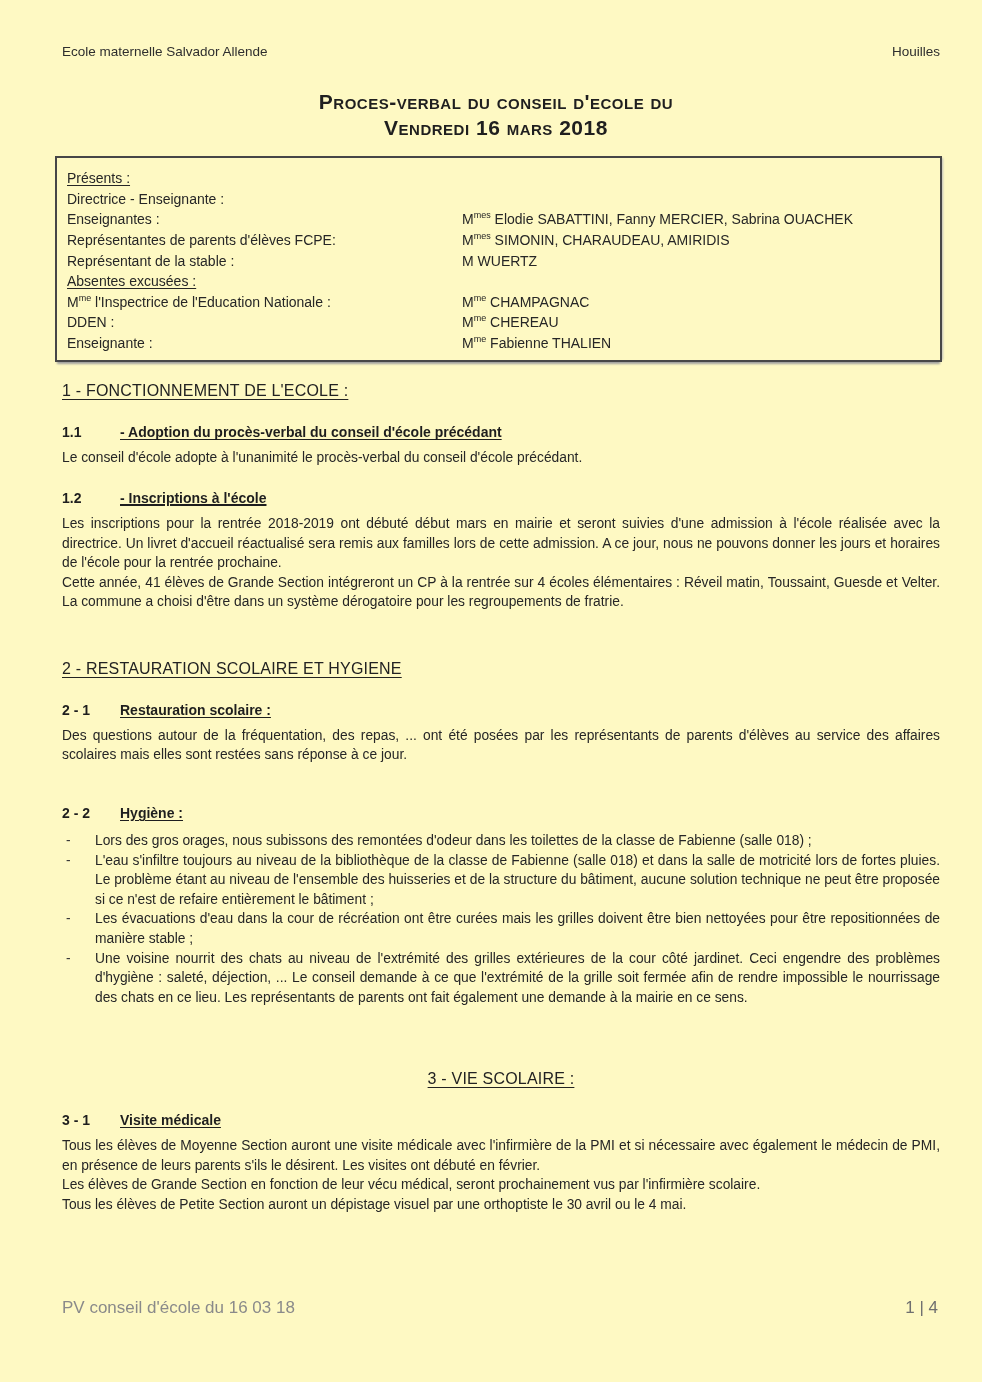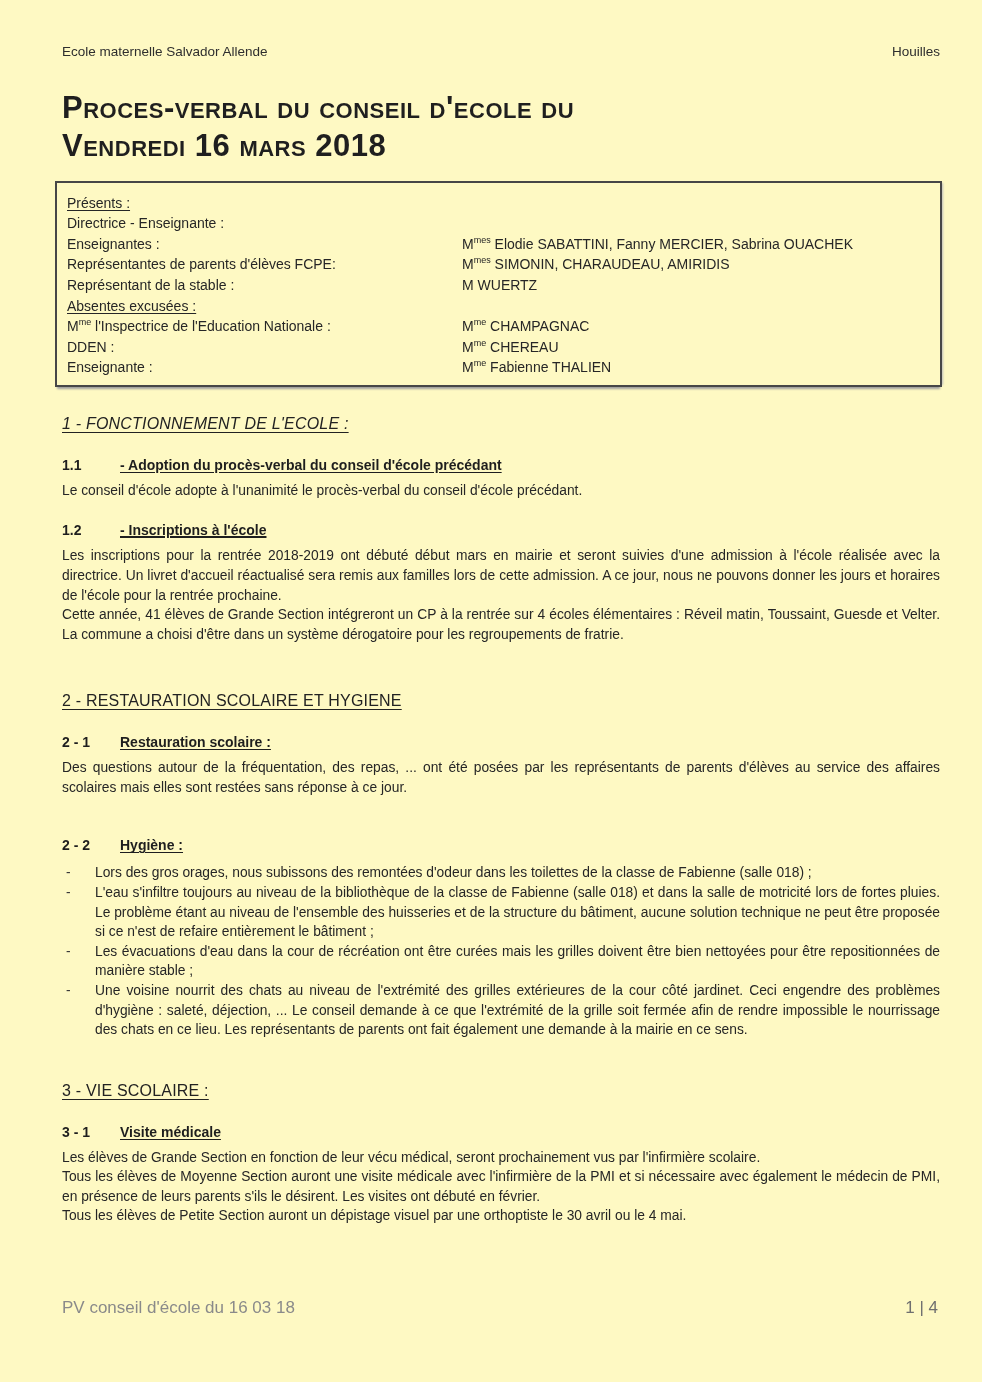--- a/index.html
+++ b/index.html
@@ -13,23 +13,24 @@
     color: #262626;
     font-family: "Liberation Sans", sans-serif;
     padding: 44px 42px 0 62px;
     overflow: hidden;
   }
   
   .doc-header { display: flex; justify-content: space-between; font-size: 13.5px; color: #2e2e2e; }
   
   .doc-title {
     margin: 30px 10px 0 0;
+    text-align: center;
     font-variant: small-caps;
     font-weight: 600;
-    font-size: 31px;
+    font-size: 21px;
     line-height: 1.22;
     letter-spacing: 0.5px;
     color: #1f1f1f;
   }
   
   .attendees-box {
     margin-top: 16px;
     margin-left: -7px;
     margin-right: -2px;
     border: 2px solid #474747;
@@ -45,23 +46,23 @@
   sup { font-size: 9px; line-height: 0; }
   
   .sec-heading {
     margin: 0;
     font-size: 16px;
     font-weight: 400;
     letter-spacing: 0.2px;
     color: #222;
   }
   .sec-heading span { text-decoration: underline; text-underline-offset: 3px; }
-  .sec-1 { margin-top: 28px; font-style: italic; }
+  .sec-1 { margin-top: 20px; }
   .sec-2 { margin-top: 48px; }
-  .sec-3 { margin-top: 42px; }
+  .sec-3 { margin-top: 63px; text-align: center; }
   .sub-heading { margin: 0; font-size: 14px; font-weight: 700; color: #1e1e1e; }
   .sub-num { display: inline-block; min-width: 58px; }
   .sub-title { text-decoration: underline; text-underline-offset: 2px; }
   .mt-22 { margin-top: 22px; text-decoration: underline; }
   .mt-24 { margin-top: 24px; }
   .mt-40 { margin-top: 40px; }
   .para {
     margin: 0;
     margin-top: 8px;
     font-size: 13.8px;
@@ -171,22 +172,22 @@
     <li>L'eau s'infiltre toujours au niveau de la bibliothèque de la classe de Fabienne (salle 018) et dans la salle de motricité lors de fortes pluies. Le problème étant au niveau de l'ensemble des huisseries et de la structure du bâtiment, aucune solution technique ne peut être proposée si ce n'est de refaire entièrement le bâtiment ;</li>
     <li>Les évacuations d'eau dans la cour de récréation ont être curées mais les grilles doivent être bien nettoyées pour être repositionnées de manière stable ;</li>
     <li>Une voisine nourrit des chats au niveau de l'extrémité des grilles extérieures de la cour côté jardinet. Ceci engendre des problèmes d'hygiène : saleté, déjection, ... Le conseil demande à ce que l'extrémité de la grille soit fermée afin de rendre impossible le nourrissage des chats en ce lieu. Les représentants de parents ont fait également une demande à la mairie en ce sens.</li>
   </ul>
 
   <h2 class="sec-heading sec-3"><span>3 - VIE SCOLAIRE :</span></h2>
 
   <h3 class="sub-heading mt-24">
     <span class="sub-num">3 - 1</span><span class="sub-title">Visite médicale</span>
   </h3>
+  <p class="para">Tous les élèves de Moyenne Section auront une visite médicale avec l'infirmière de la PMI et si nécessaire avec également le médecin de PMI, en présence de leurs parents s'ils le désirent. Les visites ont débuté en février.</p>
   <p class="para">Les élèves de Grande Section en fonction de leur vécu médical, seront prochainement vus par l'infirmière scolaire.</p>
-  <p class="para">Tous les élèves de Moyenne Section auront une visite médicale avec l'infirmière de la PMI et si nécessaire avec également le médecin de PMI, en présence de leurs parents s'ils le désirent. Les visites ont débuté en février.</p>
   <p class="para">Tous les élèves de Petite Section auront un dépistage visuel par une orthoptiste le 30 avril ou le 4 mai.</p>
 
   <div class="doc-footer">
     <span>PV conseil d'école du 16 03 18</span>
     <span class="page-num">1 | 4</span>
   </div>
 
 </div>
 
 </body></html>

